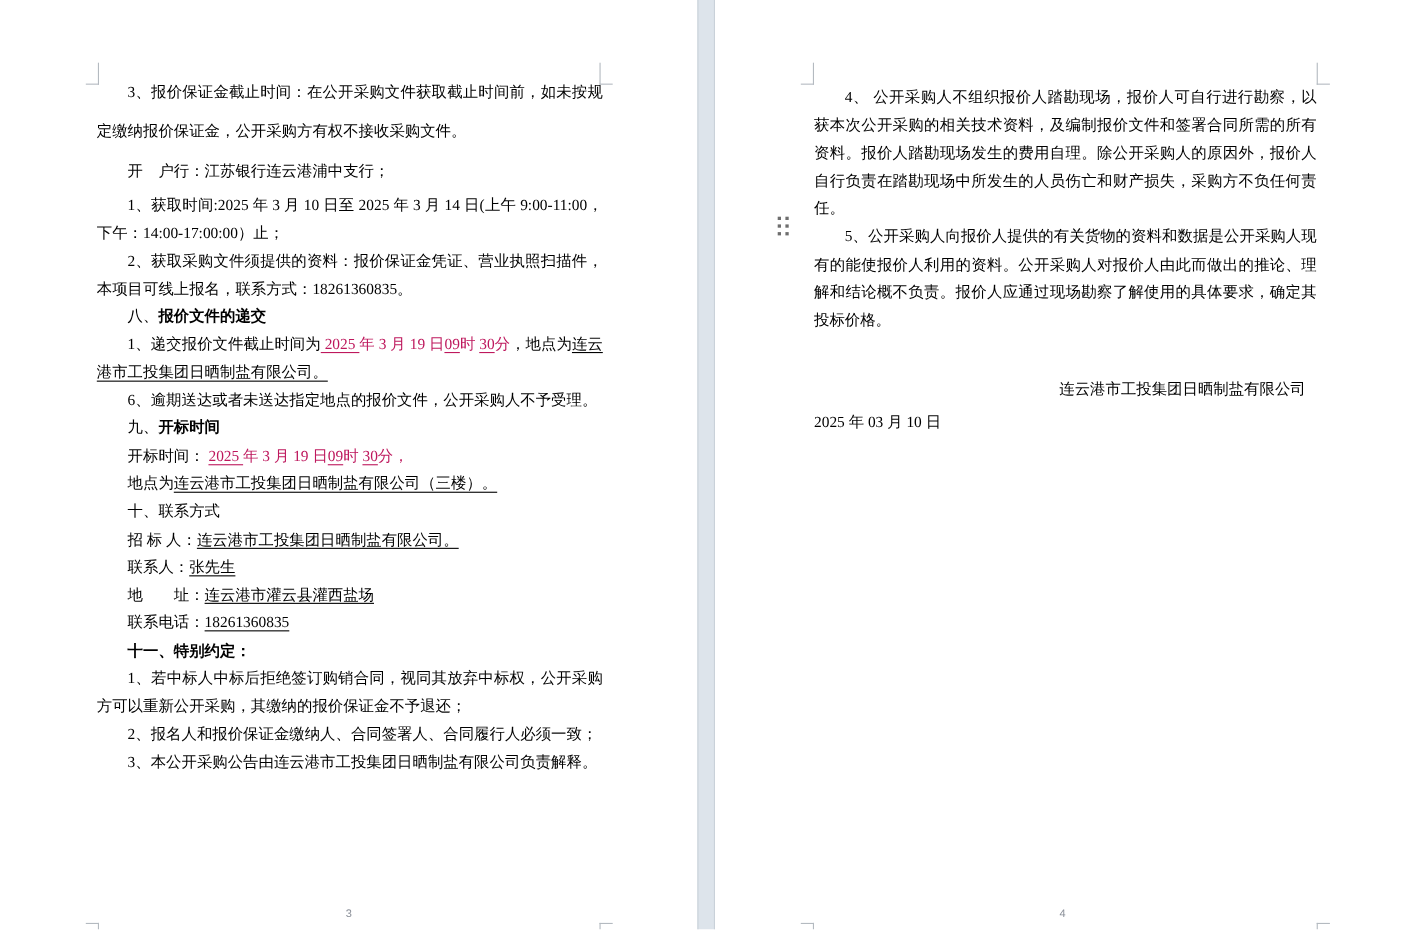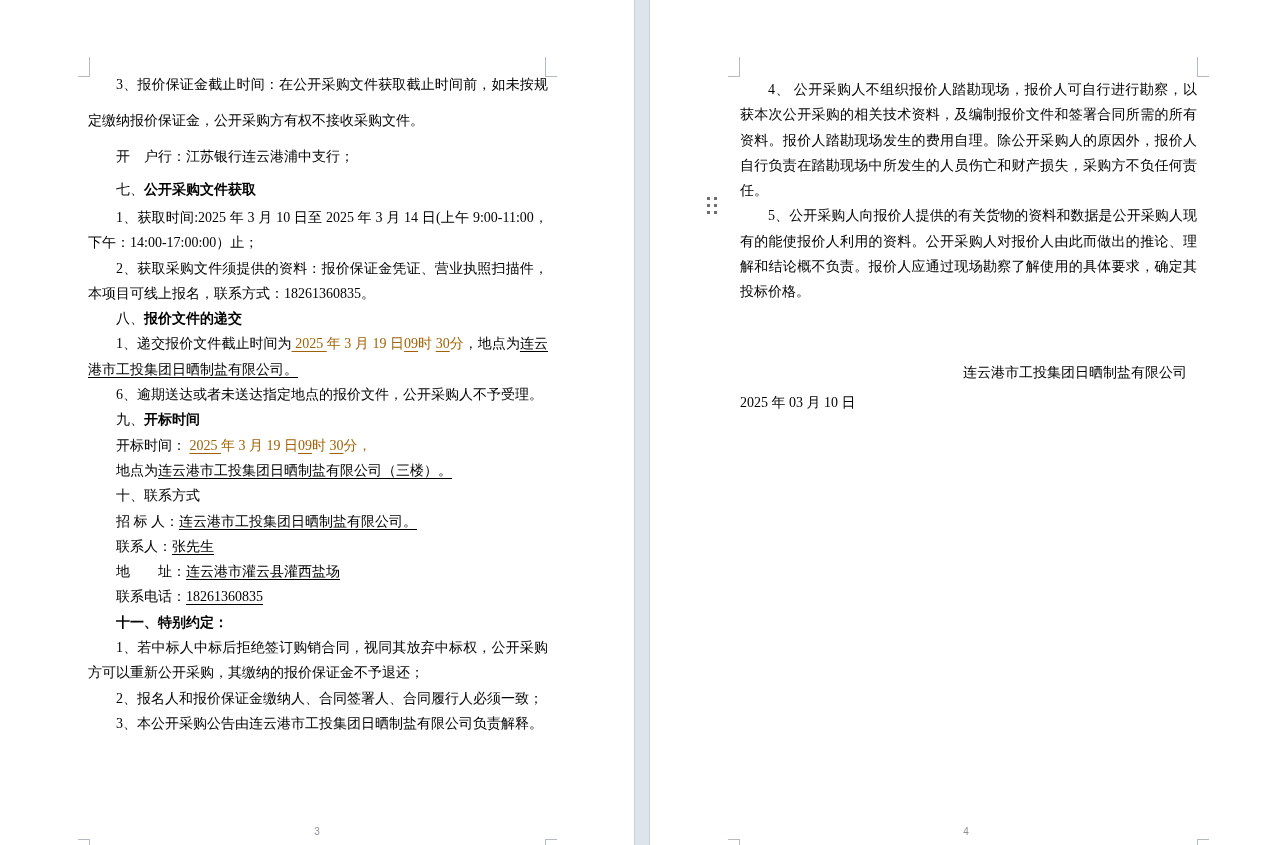--- a/index.html
+++ b/index.html
@@ -15,25 +15,25 @@
               background:#dde4eb; border-left:1px solid #c9d1d9; border-right:1px solid #c9d1d9; }
 
   .text-area { position:absolute; font-size:14px; color:#000; }
   .page-left  .text-area { left:88px; top:67px; width:460px; }
   .page-right .text-area { left:90px; top:77px; width:457px; }
 
   .para { margin:0; text-align:justify; text-indent:2em; word-break:break-all; }
   .p-spaced    { line-height:36px; }
   .p-heading   { line-height:30px; }
   .p-body      { line-height:25.3px; }
-  .p-signature { line-height:30px; margin-top:53px; text-align:right; text-indent:0; padding-right:10px; }
+  .p-signature { line-height:30px; margin-top:35px; text-align:right; text-indent:0; padding-right:10px; }
   .p-date      { line-height:30px; text-align:left; text-indent:0; padding-right:17px; }
 
   .seg.b { font-weight:bold; }
-  .seg.r { color:#a16207; }
+  .seg.r { color:#be185d; }
   .seg.u { text-decoration:underline; text-underline-offset:3px; }
 
   
   .cropmark { position:absolute; width:12px; height:20px; }
   .cm-tl { border-right:1px solid #b4bac0; border-bottom:1px solid #b4bac0; left:78px;  top:57px; }
   .cm-tr { border-left:1px solid #b4bac0;  border-bottom:1px solid #b4bac0; top:57px; }
   .cm-bl { border-right:1px solid #b4bac0; border-top:1px solid #b4bac0;    left:78px;  top:839px; }
   .cm-br { border-left:1px solid #b4bac0;  border-top:1px solid #b4bac0;    top:839px; }
   .page-left  .cm-tr, .page-left  .cm-br { left:545px; }
   .page-right .cm-tr, .page-right .cm-br { left:547px; }
@@ -53,21 +53,20 @@
 <div class="canvas">
 
   <div class="page page-left">
     <span class="cropmark cm-tl"></span>
     <span class="cropmark cm-tr"></span>
     <span class="cropmark cm-bl"></span>
     <span class="cropmark cm-br"></span>
     <div class="text-area">
         <p class="para p-spaced"><span class="seg">3、报价保证金截止时间：在公开采购文件获取截止时间前，如未按规定缴纳报价保证金，公开采购方有权不接收采购文件。</span></p>
         <p class="para p-spaced"><span class="seg">开　户行：江苏银行连云港浦中支行；</span></p>
-        <p class="para p-heading"><span class="seg">七、</span><span class="seg b">公开采购文件获取</span></p>
         <p class="para p-body"><span class="seg">1、获取时间:2025 年 3 月 10  日至 2025 年 3 月 14 日(上午 9:00-11:00，下午：14:00-17:00:00）止；</span></p>
         <p class="para p-body"><span class="seg">2、获取采购文件须提供的资料：报价保证金凭证、营业执照扫描件，本项目可线上报名，联系方式：18261360835。</span></p>
         <p class="para p-body"><span class="seg">八、</span><span class="seg b">报价文件的递交</span></p>
         <p class="para p-body"><span class="seg">1、递交报价文件截止时间为</span><span class="seg r u"> 2025 </span><span class="seg r">年 3 月 19 日</span><span class="seg r u">09</span><span class="seg r">时 </span><span class="seg r u">30</span><span class="seg r">分</span><span class="seg">，地点为</span><span class="seg u">连云港市工投集团日晒制盐有限公司。</span></p>
         <p class="para p-body"><span class="seg">6、逾期送达或者未送达指定地点的报价文件，公开采购人不予受理。</span></p>
         <p class="para p-body"><span class="seg">九、</span><span class="seg b">开标时间</span></p>
         <p class="para p-body"><span class="seg">开标时间： </span><span class="seg r u">2025 </span><span class="seg r">年 3 月 19 日</span><span class="seg r u">09</span><span class="seg r">时 </span><span class="seg r u">30</span><span class="seg r">分，</span></p>
         <p class="para p-body"><span class="seg">地点为</span><span class="seg u">连云港市工投集团日晒制盐有限公司（三楼）。 </span></p>
         <p class="para p-body"><span class="seg">十、联系方式</span></p>
         <p class="para p-body"><span class="seg">招 标 人：</span><span class="seg u">连云港市工投集团日晒制盐有限公司。 </span></p>

